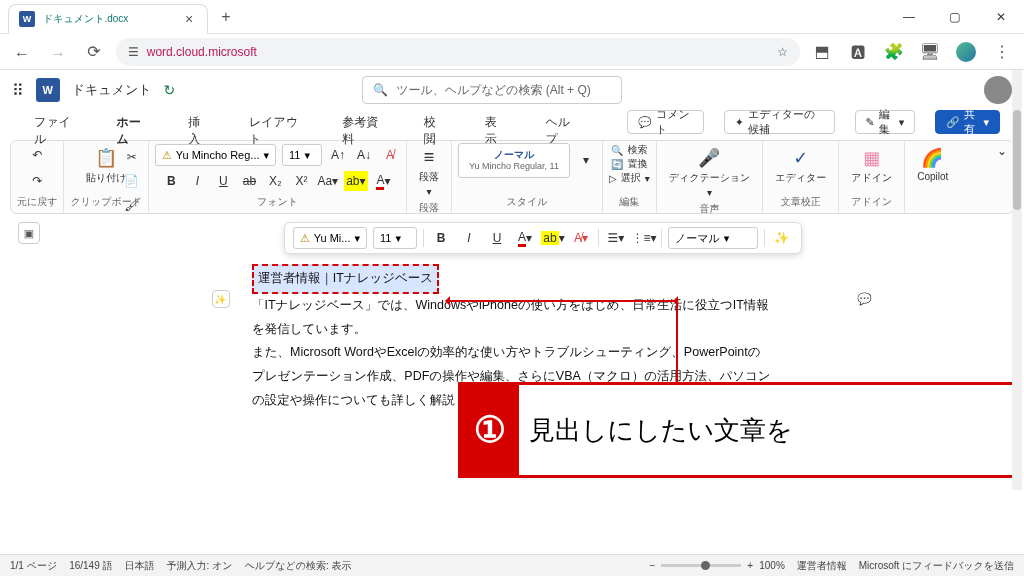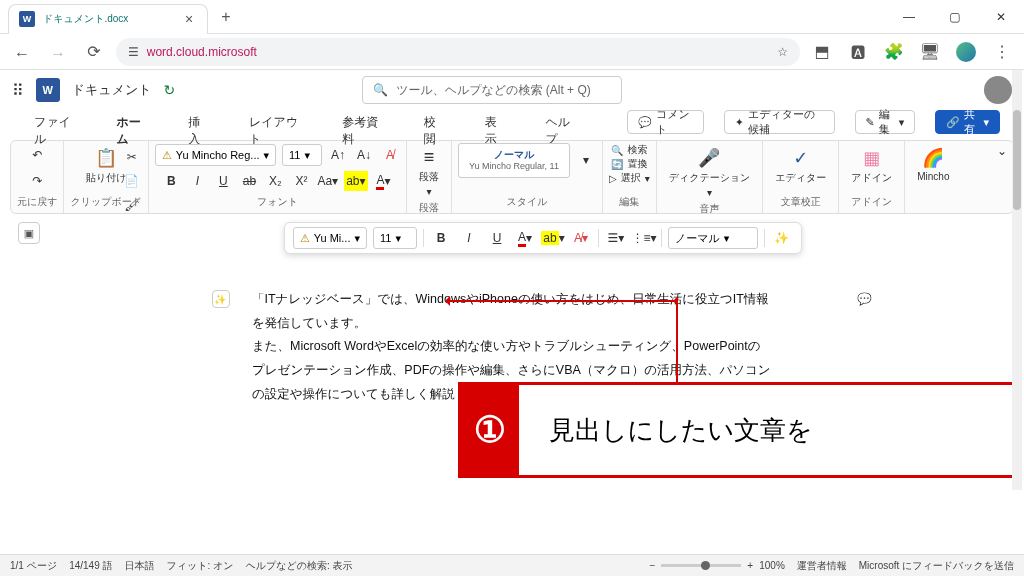--- a/index.html
+++ b/index.html
@@ -48,21 +48,21 @@
 .minibar .fontsel{font-size:11px}
 .minibar .ibtn{width:22px;height:22px}
 .minibar .sep{width:1px;height:18px;background:#ddd}
 .doc{padding:0 60px;font-size:12.5px;line-height:1.9;color:#111;font-family:"Yu Mincho","游明朝",serif}
 .doc .heading{display:inline-block;border:2px dashed #d60000;padding:1px 4px;background:rgba(100,150,255,.25)}
 .copilot-margin{position:absolute;left:20px;top:68px;width:18px;height:18px;border:1px solid #ccc;border-radius:4px;display:flex;align-items:center;justify-content:center;font-size:10px;color:#888}
 .arrow-line{position:absolute;height:2px;background:#d60000}
 .arrow-line::before{content:"";position:absolute;left:-8px;top:-4px;border:5px solid transparent;border-right-color:#d60000}
 .callout{position:absolute;right:6px;bottom:98px;width:560px;border:3px solid #d60000;background:#fff;display:flex;align-items:center}
 .callout .badge{width:58px;height:90px;background:#d60000;color:#fff;display:flex;align-items:center;justify-content:center;font-size:36px;font-weight:bold}
-.callout .text{padding:8px 30px;font-size:26px;color:#000;line-height:1.5;font-weight:500}
+.callout .text{padding:8px 10px;font-size:26px;color:#000;line-height:1.5;font-weight:500}
 .statusbar{position:absolute;bottom:0;left:0;right:0;height:22px;background:#f3f3f3;border-top:1px solid #ddd;display:flex;align-items:center;padding:0 10px;font-size:10px;color:#444;gap:12px}
 .statusbar .spacer{flex:1}
 .zoom{display:flex;align-items:center;gap:6px}
 .zslider{width:80px;height:3px;background:#ccc;position:relative}
 .zslider::after{content:"";position:absolute;left:50%;top:-3px;width:9px;height:9px;border-radius:50%;background:#666}
 .scrollbar{position:absolute;right:2px;top:70px;width:10px;height:420px;background:#f0f0f0}
 .scrollbar::after{content:"";position:absolute;left:1px;top:40px;width:8px;height:100px;background:#c0c0c0;border-radius:4px}
 .floating-comment{position:absolute;right:150px;top:290px;width:18px;height:18px;display:flex;align-items:center;justify-content:center;font-size:12px;color:#666}
 .sidebtn{position:absolute;left:18px;top:222px;width:22px;height:22px;border:1px solid #ccc;border-radius:4px;display:flex;align-items:center;justify-content:center;font-size:11px;color:#555;background:#fff}
 </style>
@@ -245,21 +245,21 @@
     <div class="rgroup">
       <div class="vbtn">
           <span class="vicon" style="color:#e8a">▦</span>
           <span>アドイン</span>
         </div>
       <div class="glabel">アドイン</div>
     </div>
     <div class="rgroup">
       <div class="vbtn">
           <span class="vicon">🌈</span>
-          <span>Mincho</span>
+          <span>Copilot</span>
         </div>
     </div>
     <div class="ibtn" style="margin-left:auto;align-self:flex-start;padding:6px">⌄</div>
   </div>
 </div>
 
 <div class="sidebtn">▣</div>
 
 <div class="page">
   <div class="minibar">
@@ -293,21 +293,21 @@
         <span>ノーマル</span>
         <span>▾</span>
       </div>
     <div class="sep"></div>
     <div class="ibtn">✨</div>
   </div>
 
   <div class="copilot-margin">✨</div>
 
   <div class="doc">
-    <br>
+    <span class="heading">運営者情報｜ITナレッジベース</span><br>
     <span>「ITナレッジベース」では、WindowsやiPhoneの使い方をはじめ、日常生活に役立つIT情報を発信しています。</span><br>
     <span>また、Microsoft WordやExcelの効率的な使い方やトラブルシューティング、PowerPointのプレゼンテーション作成、PDFの操作や編集、さらにVBA（マクロ）の活用方法、パソコンの設定や操作についても詳しく解説</span>
   </div>
 
   <div class="arrow-line" style="left:256px;top:78px;width:230px"></div>
   <div class="arrow-line" style="left:484px;top:78px;width:2px;height:90px"></div>
 </div>
 
 <div class="floating-comment">💬</div>
 
@@ -315,23 +315,23 @@
   <div class="badge">①</div>
   <div class="text">
     <span>見出しにしたい文章を</span><br>
   </div>
 </div>
 
 <div class="scrollbar"></div>
 
 <div class="statusbar">
   <span>1/1 ページ</span>
-  <span>14/149 語</span>
+  <span>16/149 語</span>
   <span>日本語</span>
-  <span>フィット: オン</span>
+  <span>予測入力: オン</span>
   <span>ヘルプなどの検索: 表示</span>
   <div class="spacer"></div>
   <div class="zoom">
     <span>−</span>
     <div class="zslider"></div>
     <span>+</span>
     <span>100%</span>
   </div>
   <span>運営者情報</span>
   <span>Microsoft にフィードバックを送信</span>

